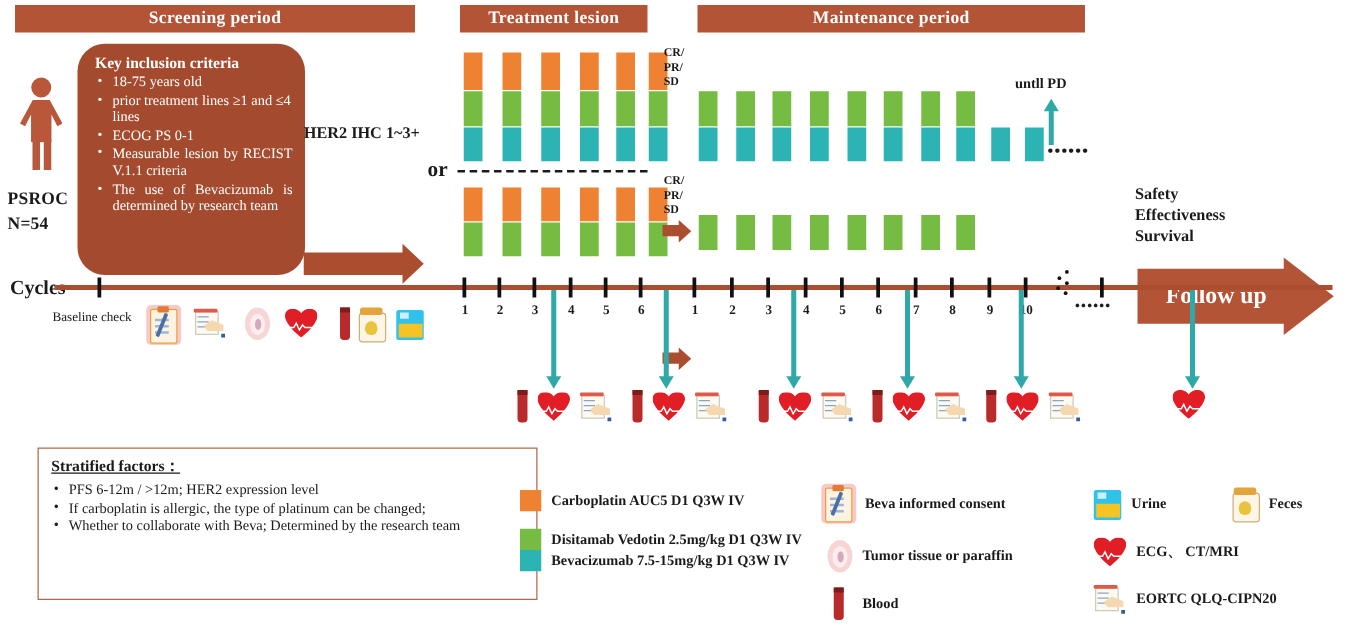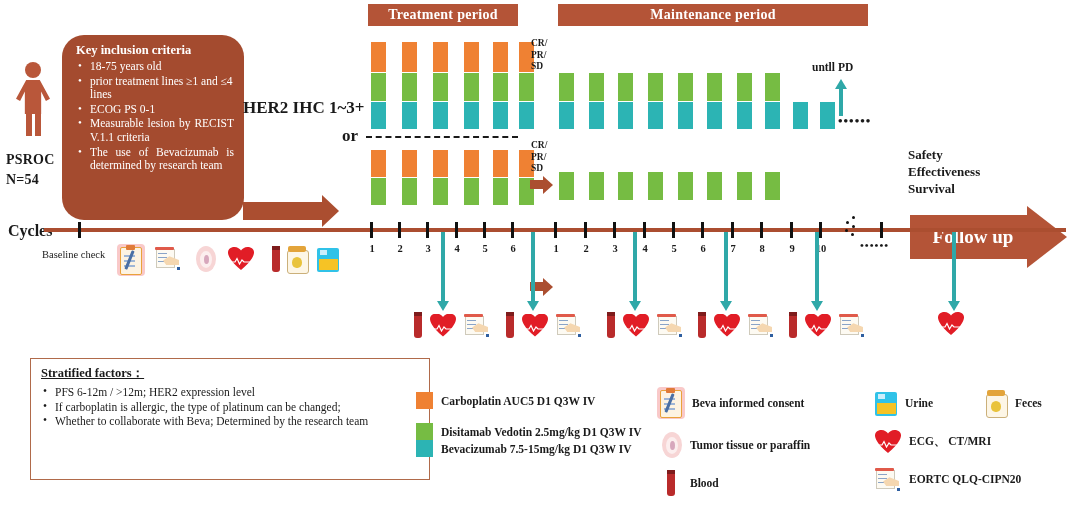--- a/index.html
+++ b/index.html
@@ -137,22 +137,25 @@
   .ico-urine .lab{position:absolute;left:2.5px;top:4px;width:7px;height:5px;background:#cdeefb;}
 
   .dotsdiag{position:absolute;width:22px;height:22px;}
   .dotsdiag i{position:absolute;width:3px;height:3px;background:#111;border-radius:50%;}
 </style>
 </head>
 <body>
 
 <div class="stage">
 
+  <div class="abs banner" style="left:12px;top:4px;width:320px;height:22px;">
+    <span>Screening period</span>
+  </div>
   <div class="abs banner" style="left:368px;top:4px;width:150px;height:22px;">
-    <span>Treatment period</span>
+    <span>Treatment lesion</span>
   </div>
   <div class="abs banner" style="left:558px;top:4px;width:310px;height:22px;">
     <span>Maintenance  period</span>
   </div>
 
   <div class="abs person" style="left:12px;top:62px;">
     <div class="head"></div>
       <div class="body"></div>
       <div class="legL"></div>
       <div class="legR"></div>
@@ -164,21 +167,21 @@
     <div class="criteria-title">Key inclusion criteria</div>
     <ul class="criteria-list">
       <li>18-75 years old</li>
       <li>prior treatment lines ≥1 and ≤4 lines</li>
       <li>ECOG PS 0-1</li>
       <li class="just">Measurable lesion by RECIST V.1.1 criteria</li>
       <li class="just">The use of Bevacizumab is determined by research team</li>
     </ul>
   </div>
 
-  <div class="abs" style="left:243px;top:98px;font-weight:bold;font-size:17px;">HER2 IHC 1~3+</div>
+  <div class="abs" style="left:243px;top:98px;font-weight:bold;font-size:13px;">HER2 IHC 1~3+</div>
   <div class="abs thick-arrow" style="left:243px;top:128px;width:80px;"></div>
   <div class="abs or-text" style="left:342px;top:126px;">or</div>
 
   <div class="abs dashed-sep" style="left:366px;top:136px;width:152px;"></div>
 
   <div class="bar c-carbo" style="left:371px;top:42px;width:15px;height:30px;"></div>
   <div class="bar c-disi" style="left:371px;top:73px;width:15px;height:28px;"></div>
   <div class="bar c-beva" style="left:371px;top:102px;width:15px;height:27px;"></div>
 
   <div class="bar c-carbo" style="left:402px;top:42px;width:15px;height:30px;"></div>

